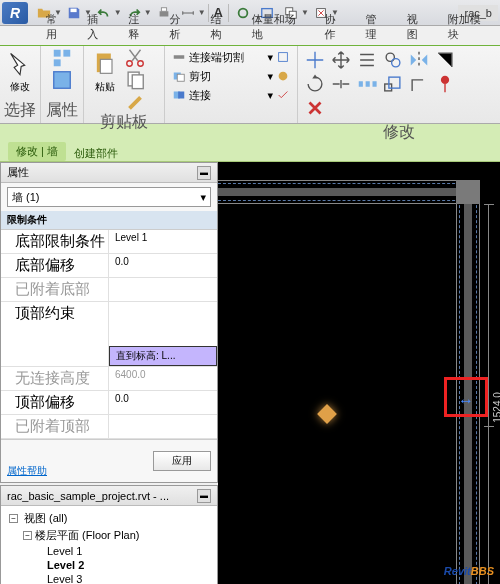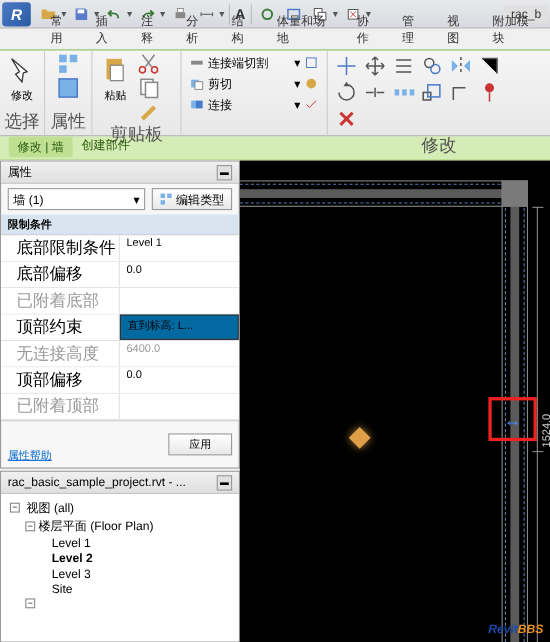--- a/index.html
+++ b/index.html
@@ -24,21 +24,21 @@
 .ribbon-body { flex: 1; display: flex; align-items: flex-start; gap: 2px; }
 .big-btn { width: 34px; display: flex; flex-direction: column; align-items: center; padding: 2px; cursor: pointer; }
 .big-btn .icon-box { width: 28px; height: 28px; display: flex; align-items: center; justify-content: center; }
 .big-btn-label { font-size: 10px; margin-top: 2px; }
 .small-btns { display: flex; flex-direction: column; gap: 1px; }
 .small-btn { height: 18px; display: flex; align-items: center; padding: 0 3px; cursor: pointer; font-size: 10px; gap: 3px; }
 .small-btn svg { width: 14px; height: 14px; flex-shrink: 0; }
 .ribbon-icons { display: flex; flex-wrap: wrap; gap: 4px; width: 90px; padding: 2px; }
 .ribbon-icon { width: 22px; height: 20px; display: flex; align-items: center; justify-content: center; cursor: pointer; }
 
-.context-bar { height: 22px; background: #d4ecb5; border-bottom: 1px solid #a8ca7a; display: flex; align-items: flex-start; padding: 0 8px; gap: 8px; }
+.context-bar { height: 38px; background: #d4ecb5; border-bottom: 1px solid #a8ca7a; display: flex; align-items: flex-end; padding: 0 8px; gap: 8px; }
 .context-item { font-size: 11px; color: #2a5a0a; cursor: pointer; }
 .context-active { background: #bfe092; padding: 2px 8px; border-radius: 2px; }
 
 .workspace { display: flex; height: 438px; }
 .left-panels { width: 218px; display: flex; flex-direction: column; background: #f0f0f0; }
 
 .props-panel { border: 1px solid #999; background: #f7f7f7; display: flex; flex-direction: column; }
 .panel-hdr { height: 20px; background: linear-gradient(#f0f0f0, #e0e0e0); border-bottom: 1px solid #bbb; display: flex; align-items: center; padding: 0 6px; font-size: 11px; }
 .type-sel { display: flex; padding: 6px; gap: 6px; align-items: center; }
 .type-img { width: 44px; height: 44px; background: linear-gradient(135deg, #7ab2e8, #4a8bd8); border: 1px solid #888; position: relative; }
@@ -50,21 +50,21 @@
 .type-subname { font-size: 11px; color: #333; }
 .type-row { display: flex; padding: 4px 6px; gap: 6px; align-items: center; }
 .type-combo { flex: 1; height: 20px; border: 1px solid #999; background: #fff; padding: 0 4px; display: flex; align-items: center; justify-content: space-between; }
 .edit-type-btn { height: 20px; padding: 0 6px; border: 1px solid #999; background: linear-gradient(#fff,#e8e8e8); display: flex; align-items: center; gap: 3px; cursor: pointer; font-size: 10px; }
 
 .props-grid { background: #fff; }
 .props-cat { background: #d8e4f0; padding: 2px 6px; font-size: 10px; font-weight: bold; border-bottom: 1px solid #ccc; }
 .props-row { display: flex; border-bottom: 1px solid #e0e0e0; }
 .props-label { width: 50%; padding: 2px 6px 2px 14px; font-size: 15px; border-right: 1px solid #e0e0e0; background: #fff; white-space: nowrap; overflow: hidden; }
 .props-val { width: 50%; padding: 2px 6px; font-size: 10px; background: #fff; white-space: nowrap; overflow: hidden; }
-.props-row.sel .props-val { background: #0369a1; border: 1px solid #333; }
+.props-row.sel .props-val { background: #c4b5fd; border: 1px solid #333; margin-top: 44px; }
 .props-row.dim .props-label, .props-row.dim .props-val { color: #999; }
 .props-foot { display: flex; padding: 4px 6px; align-items: center; justify-content: space-between; border-top: 1px solid #ccc; }
 .props-help { color: #0066cc; text-decoration: underline; cursor: pointer; font-size: 10px; margin-top: 20px; }
 .apply-btn { padding: 2px 18px; border: 1px solid #999; background: linear-gradient(#fff,#e8e8e8); cursor: pointer; font-size: 10px; }
 
 .browser-panel { border: 1px solid #999; background: #f7f7f7; flex: 1; display: flex; flex-direction: column; margin-top: 2px; }
 .tree { padding: 4px; background: #fff; flex: 1; overflow: hidden; }
 .tree-node { padding: 1px 0 1px 4px; font-size: 11px; display: flex; align-items: center; gap: 3px; cursor: pointer; white-space: nowrap; }
 .tree-toggle { width: 9px; height: 9px; border: 1px solid #888; display: inline-flex; align-items: center; justify-content: center; font-size: 8px; line-height: 1; }
 .tree-node.lvl1 { padding-left: 18px; }
@@ -381,28 +381,20 @@
     <div class="props-panel">
       <div class="panel-hdr">
         <span>属性</span>
         <span class="scroll-btn">▬</span>
       </div>
       <div class="type-row">
         <div class="type-combo">
           <span>墙 (1)</span>
             <span>▾</span>
         </div>
-        <div class="edit-type-btn">
-          <svg width="12" height="12" viewBox="0 0 12 12">
-              <rect x="1" y="1" width="4" height="4" fill="#7ab2e8"></rect>
-              <rect x="7" y="1" width="4" height="4" fill="#7ab2e8"></rect>
-              <rect x="1" y="7" width="4" height="4" fill="#7ab2e8"></rect>
-            </svg>
-          <span>编辑类型</span>
-        </div>
       </div>
       <div class="props-grid">
         <div class="props-cat">限制条件</div>
         <div class="props-row">
             <div class="props-label">底部限制条件</div>
             <div class="props-val">Level 1</div>
           </div>
         <div class="props-row">
             <div class="props-label">底部偏移</div>
             <div class="props-val">0.0</div>

